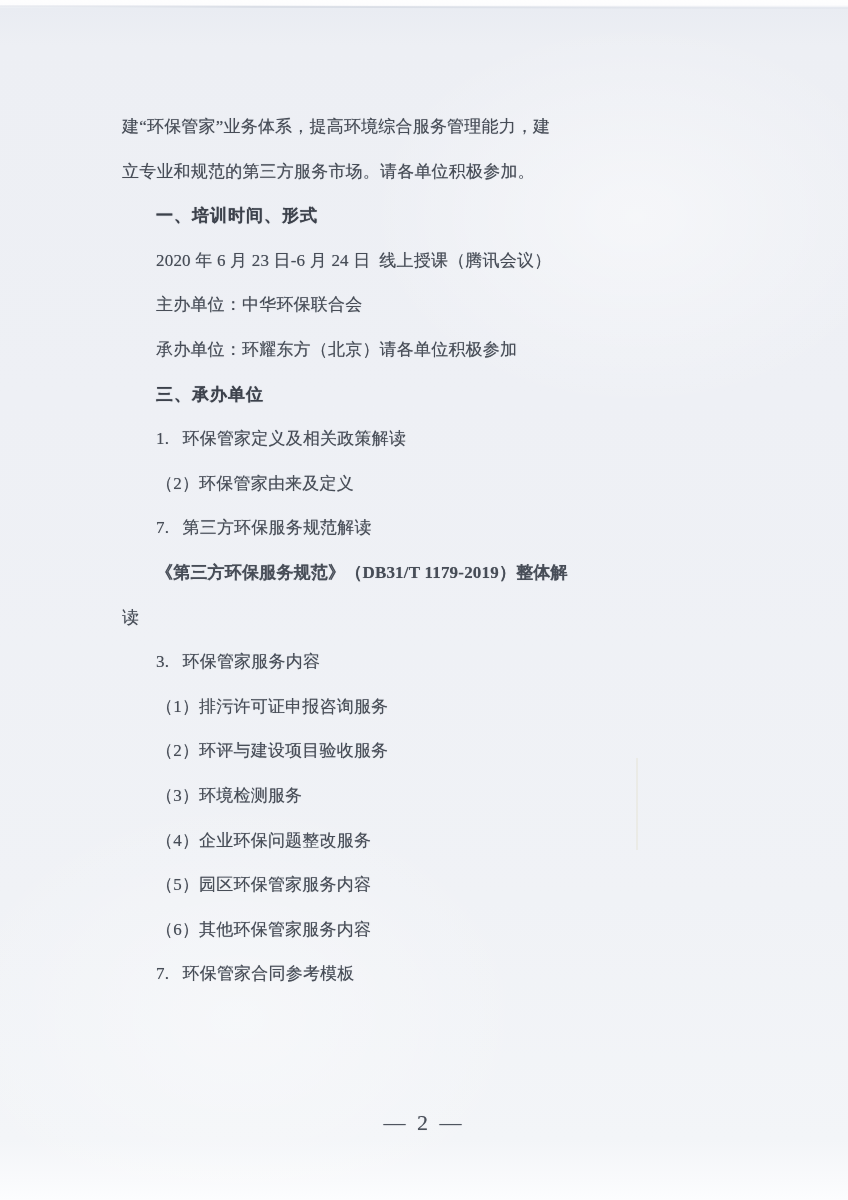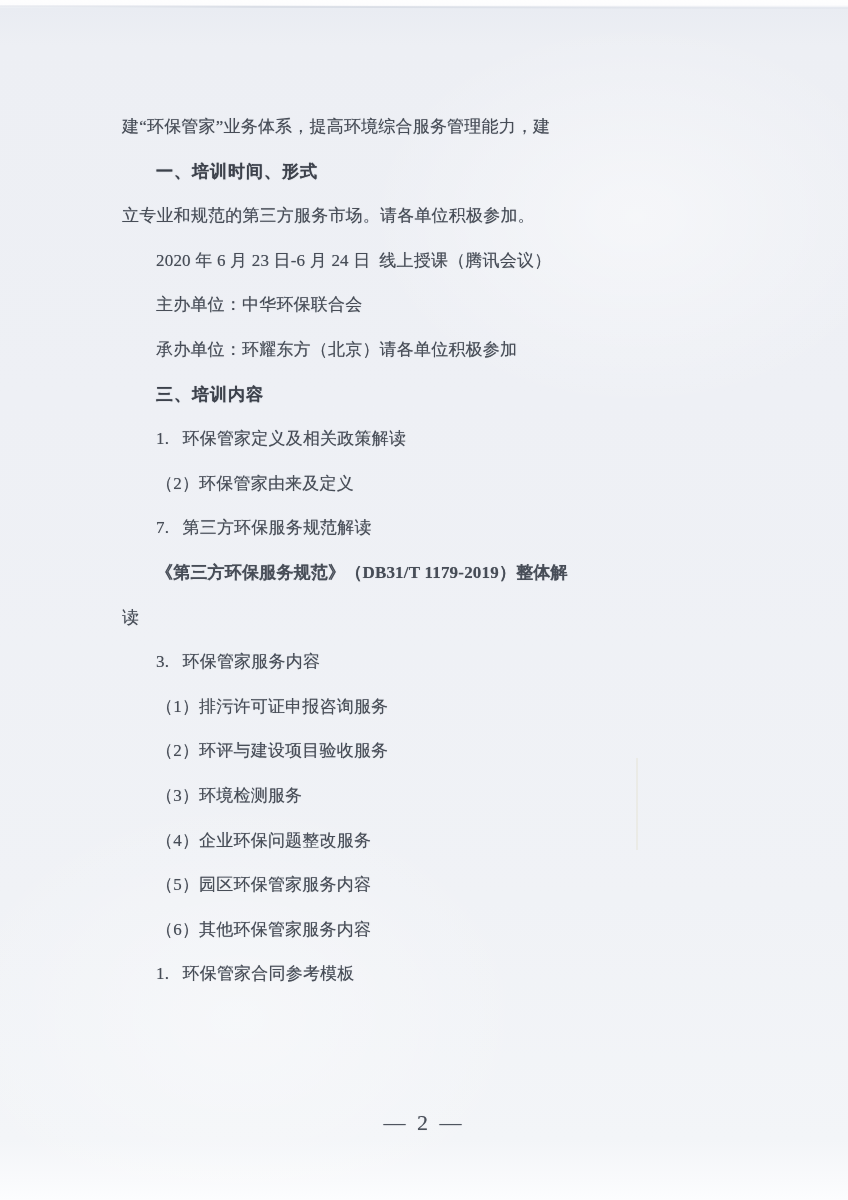--- a/index.html
+++ b/index.html
@@ -82,35 +82,35 @@
 </head>
 <body>
 
 <div class="page">
   <div class="top-edge"></div>
   <div class="scratch"></div>
 
   <div class="content">
 
   <p class="line style-body" style="text-indent: 0em;">建“环保管家”业务体系，提高环境综合服务管理能力，建</p>
+      <p class="line style-body" style="text-indent: 0em;">立专业和规范的第三方服务市场。请各单位积极参加。</p>
       <p class="line style-heading" style="text-indent: 2em;">一、培训时间、形式</p>
-      <p class="line style-body" style="text-indent: 0em;">立专业和规范的第三方服务市场。请各单位积极参加。</p>
       <p class="line style-body" style="text-indent: 2em;">2020 年 6 月 23 日-6 月 24 日  线上授课（腾讯会议）</p>
       <p class="line style-body" style="text-indent: 2em;">主办单位：中华环保联合会</p>
       <p class="line style-body" style="text-indent: 2em;">承办单位：环耀东方（北京）请各单位积极参加</p>
-      <p class="line style-heading" style="text-indent: 2em;">三、培训内容</p>
+      <p class="line style-heading" style="text-indent: 2em;">三、承办单位</p>
       <p class="line style-body" style="text-indent: 2em;">1.   环保管家定义及相关政策解读</p>
       <p class="line style-body" style="text-indent: 2em;">（2）环保管家由来及定义</p>
       <p class="line style-body" style="text-indent: 2em;">7.   第三方环保服务规范解读</p>
       <p class="line style-body" style="text-indent: 2em; font-weight: bold;">《第三方环保服务规范》（DB31/T 1179-2019）整体解</p>
       <p class="line style-body" style="text-indent: 0em;">读</p>
       <p class="line style-body" style="text-indent: 2em;">3.   环保管家服务内容</p>
       <p class="line style-body" style="text-indent: 2em;">（1）排污许可证申报咨询服务</p>
       <p class="line style-body" style="text-indent: 2em;">（2）环评与建设项目验收服务</p>
       <p class="line style-body" style="text-indent: 2em;">（3）环境检测服务</p>
       <p class="line style-body" style="text-indent: 2em;">（4）企业环保问题整改服务</p>
       <p class="line style-body" style="text-indent: 2em;">（5）园区环保管家服务内容</p>
       <p class="line style-body" style="text-indent: 2em;">（6）其他环保管家服务内容</p>
-      <p class="line style-body" style="text-indent: 2em;">1.   环保管家合同参考模板</p>
+      <p class="line style-body" style="text-indent: 2em;">7.   环保管家合同参考模板</p>
     </div>
 
   <div class="page-number">— 2 —</div>
 </div>
 
 </body></html>

